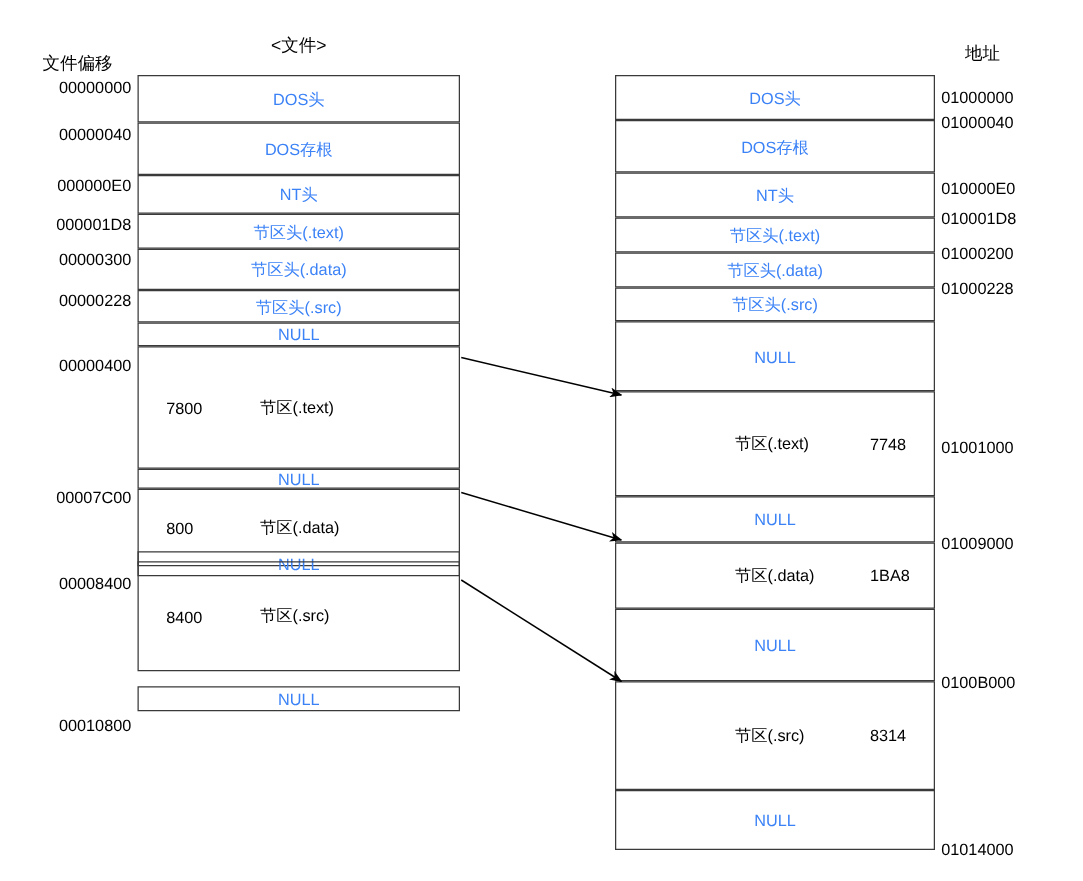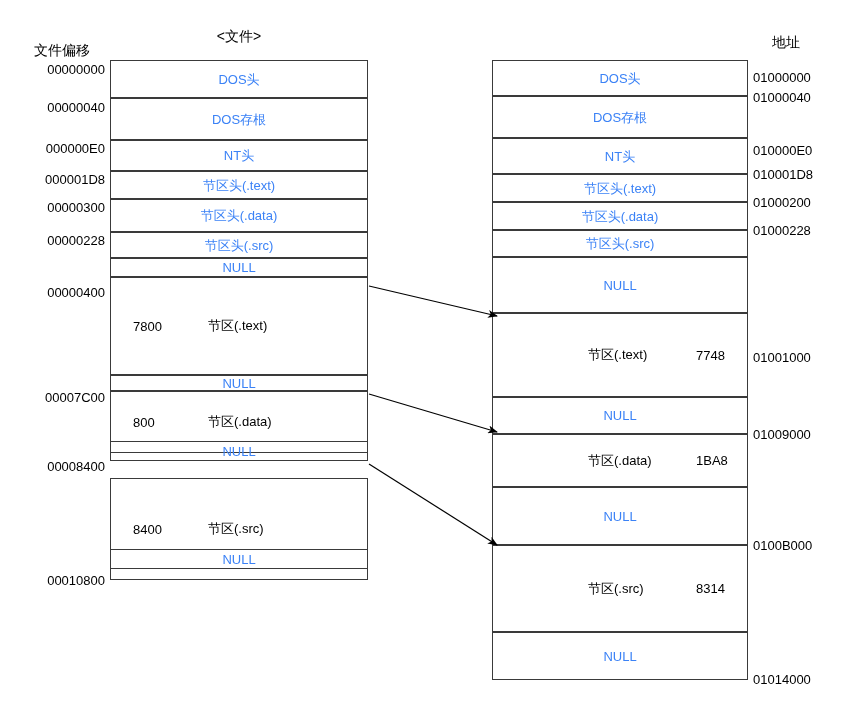--- a/index.html
+++ b/index.html
@@ -147,21 +147,21 @@
     <div class="row" style="top:315px; height:16px;">
       <span class="cell-text">NULL</span>
     </div>
     <div class="row two-col" style="top:331px; height:62px;">
       <span class="size-val file-size">800</span>
       <span class="sect-name file-name">节区(.data)</span>
     </div>
     <div class="row" style="top:381px; height:20px;">
       <span class="cell-text">NULL</span>
     </div>
-    <div class="row two-col" style="top:418px; height:102px;">
+    <div class="row two-col" style="top:389px; height:88px;">
       <span class="size-val file-size">8400</span>
       <span class="sect-name file-name">节区(.src)</span>
     </div>
     <div class="row" style="top:489px; height:20px;">
       <span class="cell-text">NULL</span>
     </div>
   </div>
 
   <div class="tick left" style="top:62px;">00000000</div>
   <div class="tick left" style="top:100px;">00000040</div>

